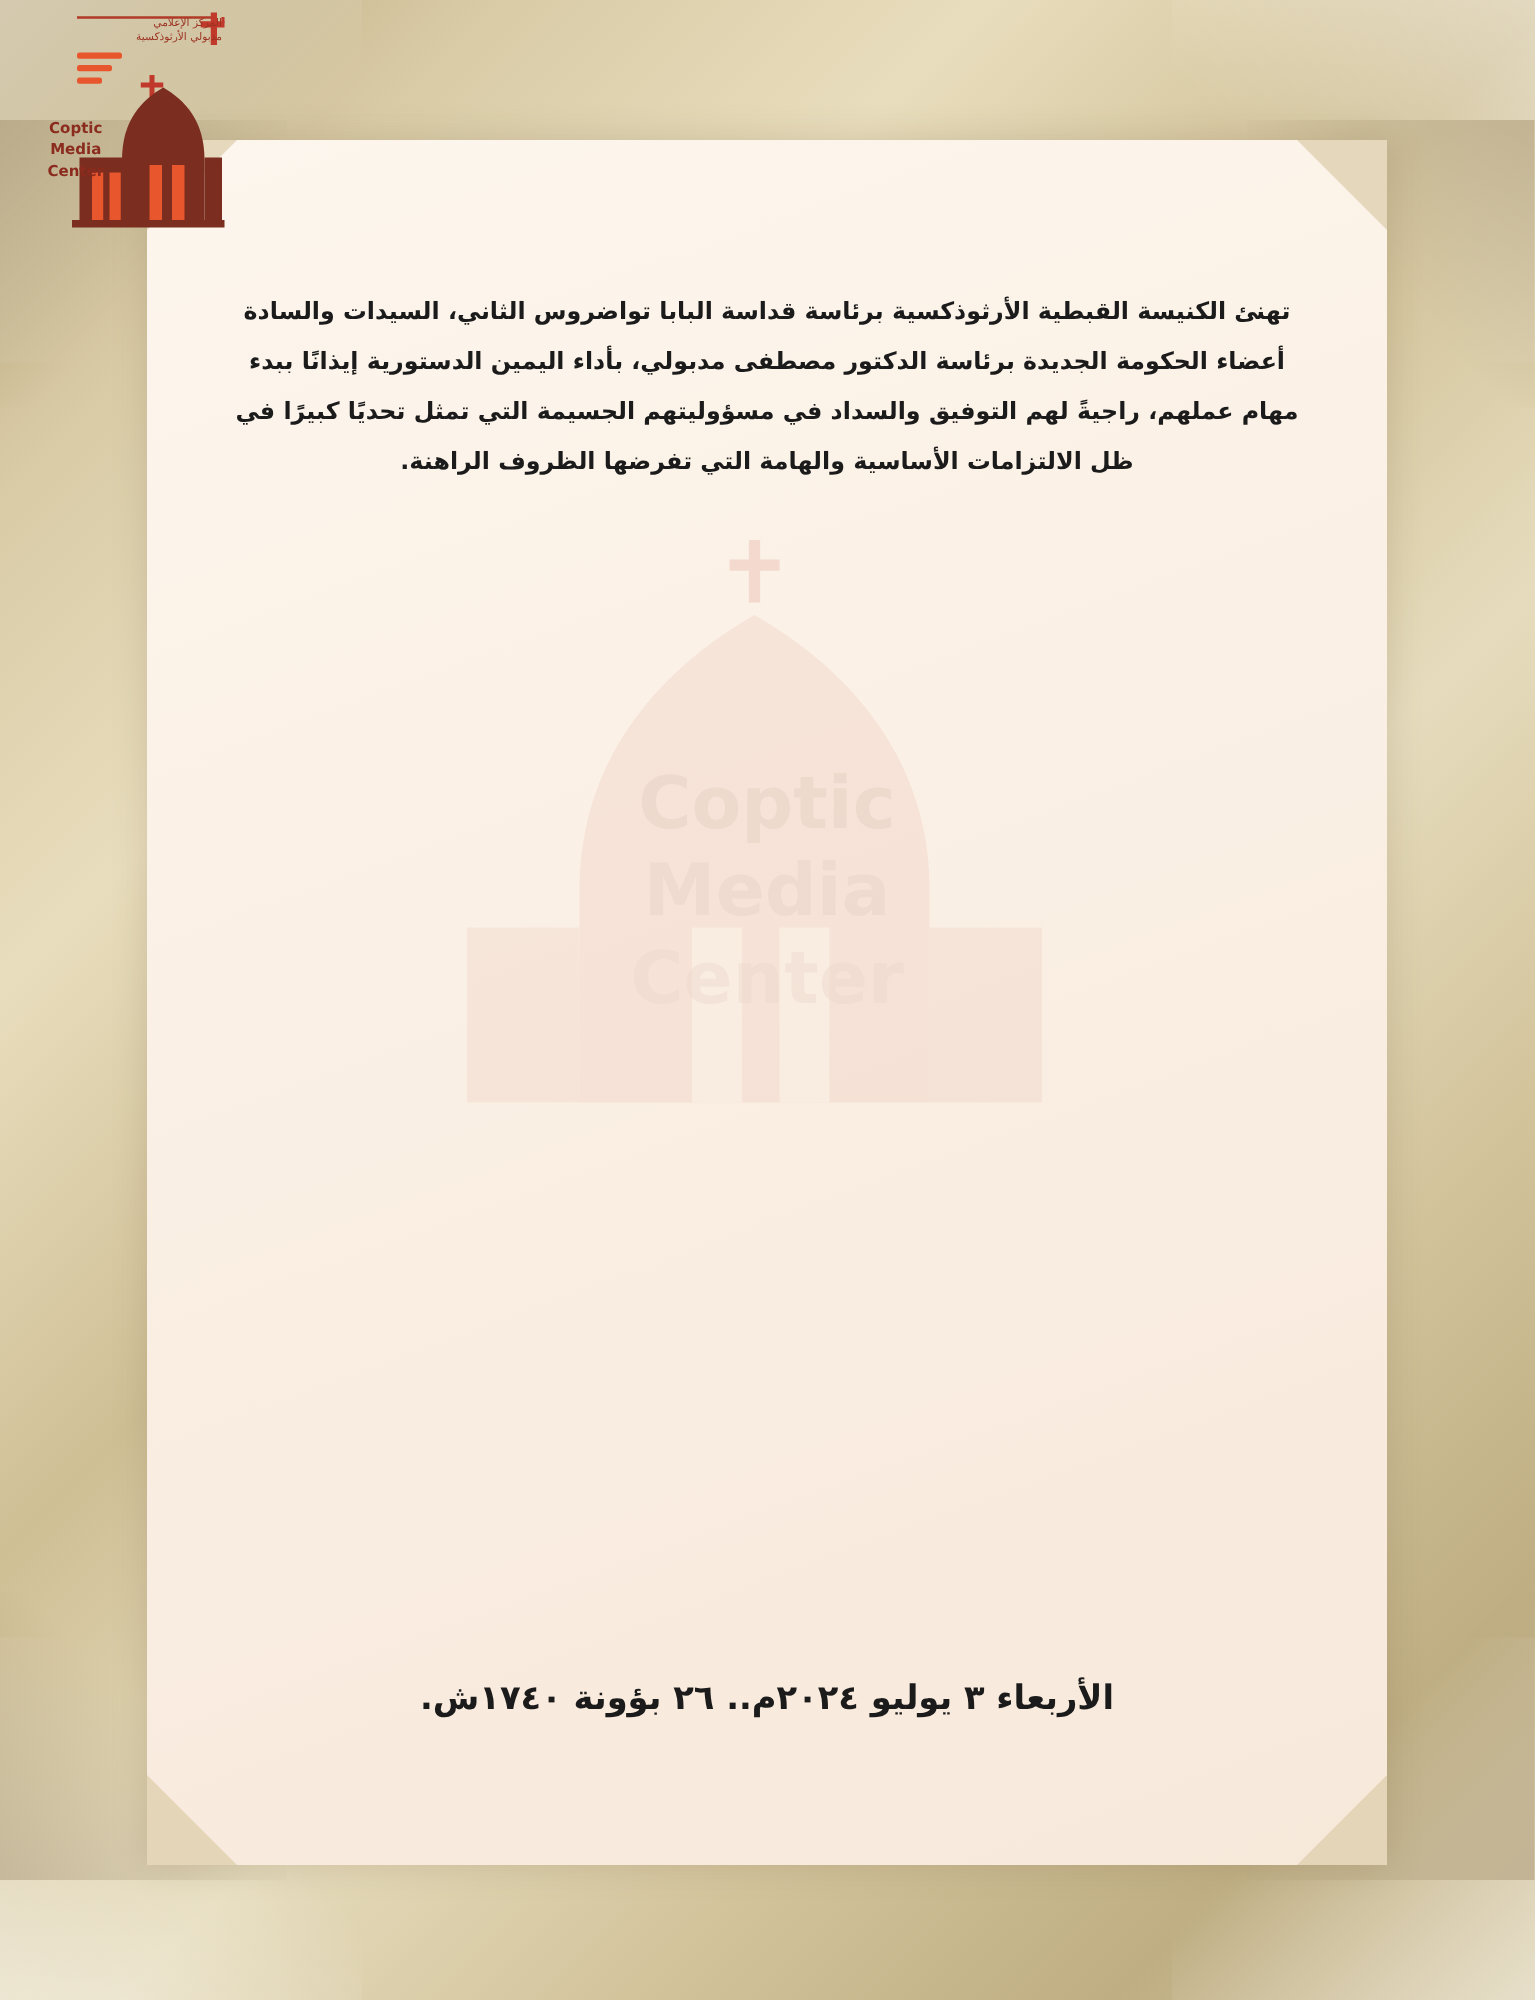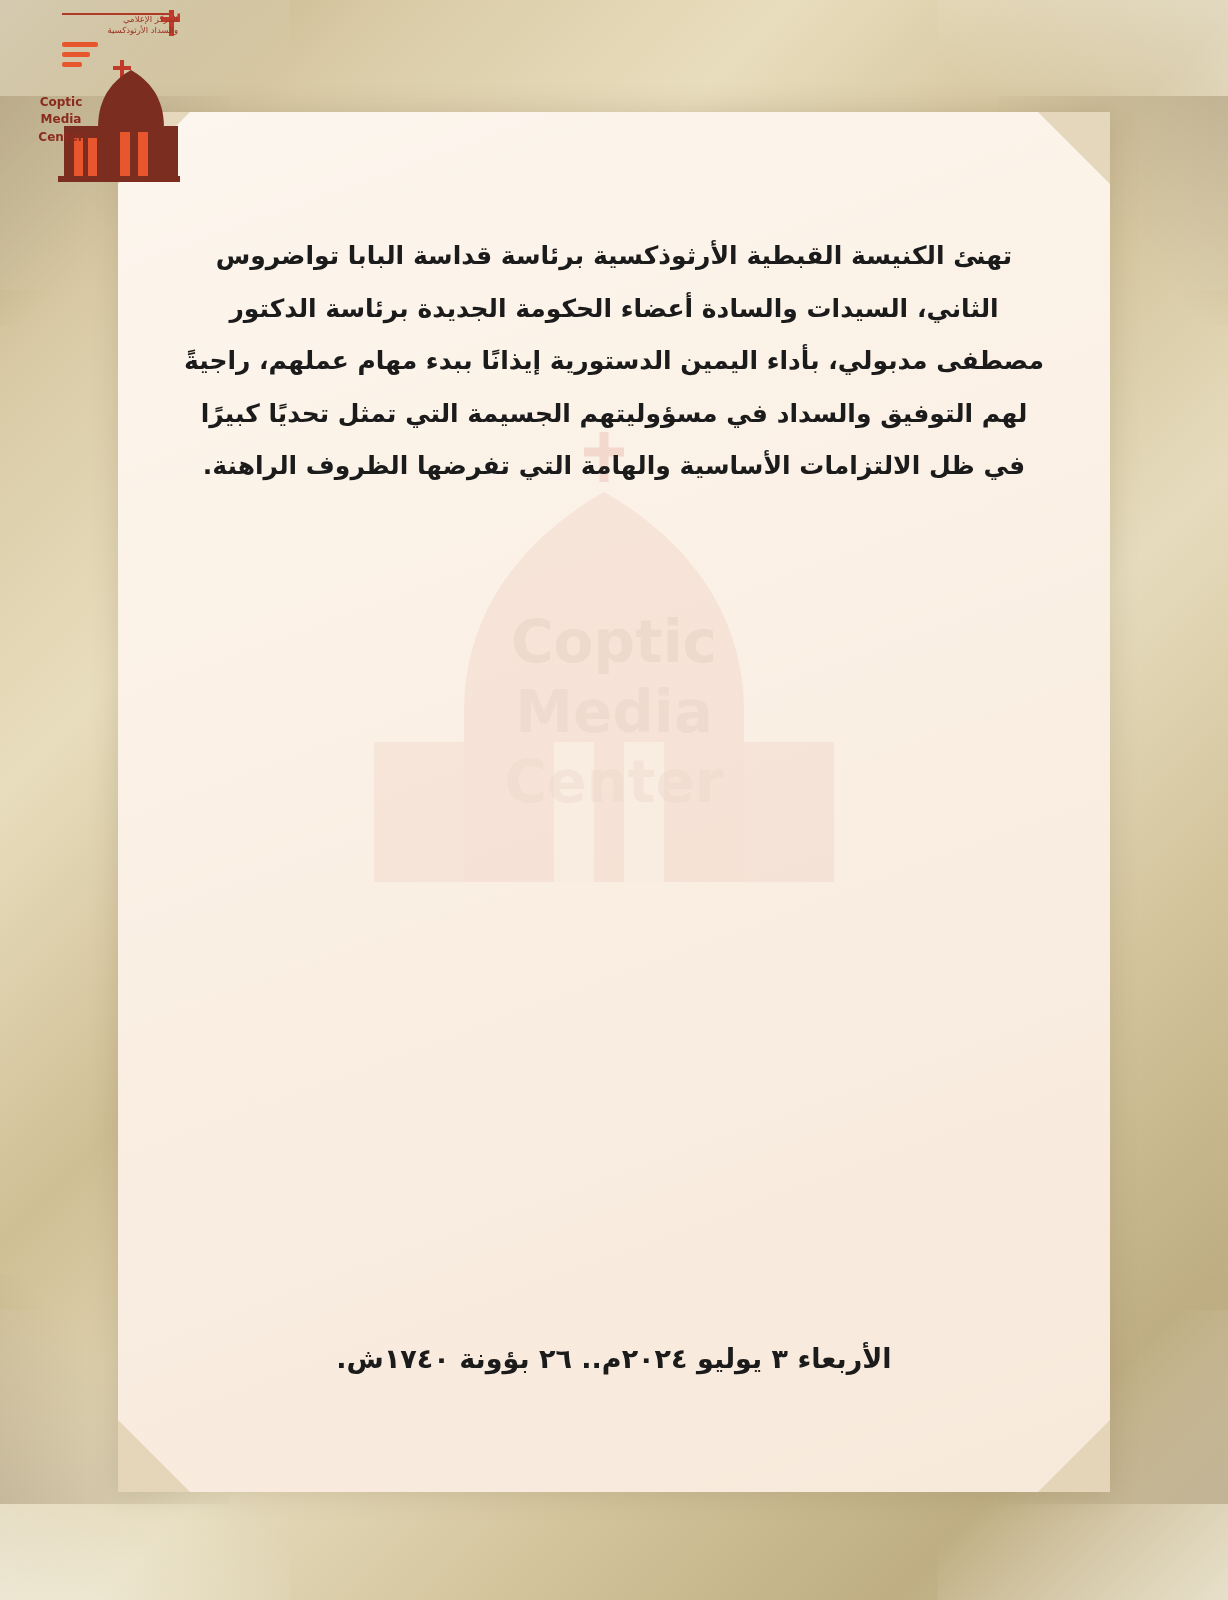--- a/index.html
+++ b/index.html
@@ -118,21 +118,21 @@
   
   .content {
     position: absolute;
     left: 0; right: 0;
     top: 118px;
     padding: 0 62px;
     text-align: center;
     color: #1b1b1b;
   }
   .para {
-    font-size: 25px;
+    font-size: 19px;
     font-weight: bold;
     line-height: 2.1;
     letter-spacing: 0px;
     margin: 0;
   }
   .para.second {
     margin-top: 56px;
     font-size: 25.5px;
     line-height: 2.15;
   }
@@ -252,17 +252,17 @@
         <rect x="34" y="54" width="20" height="5" rx="2"></rect>
       </g>
     </svg>
     <div class="logo-text">
       <div>Coptic</div>
       <div>Media</div>
       <div>Center</div>
     </div>
     <div class="logo-arabic">
       <div>المركز الإعلامي</div>
-      <div>والسداد الأرثوذكسية</div>
+      <div>مدبولي الأرثوذكسية</div>
     </div>
   </div>
 
 </div>
 
 </body></html>

